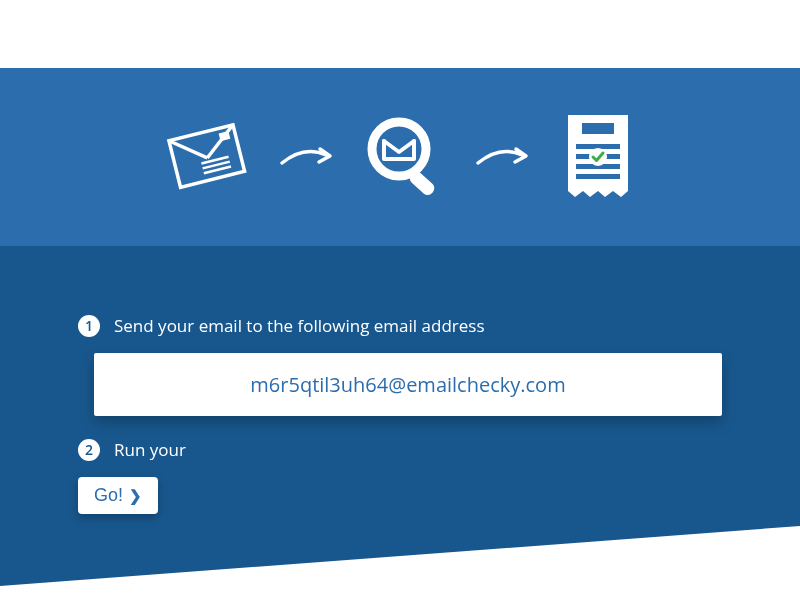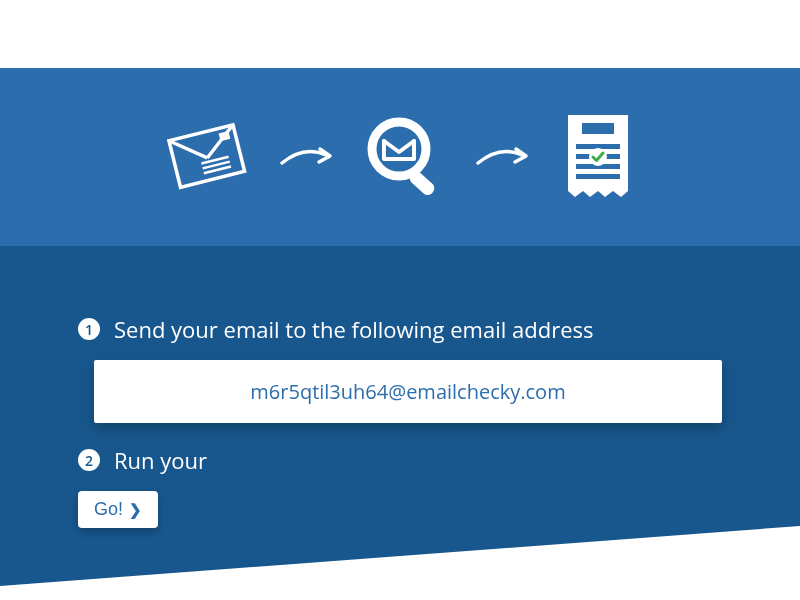--- a/index.html
+++ b/index.html
@@ -51,21 +51,21 @@
     border-radius: 50%;
     background: #fff;
     color: #18578d;
     font-size: 14px;
     font-weight: 600;
     display: flex;
     align-items: center;
     justify-content: center;
   }
   .step-text {
-    font-size: 22px;
+    font-size: 17px;
     font-weight: 400;
   }
   .email-box {
     background: #fff;
     color: #2c6dae;
     font-size: 20px;
     padding: 18px 20px;
     text-align: center;
     border-radius: 2px;
     margin: 0 0 22px 16px;

